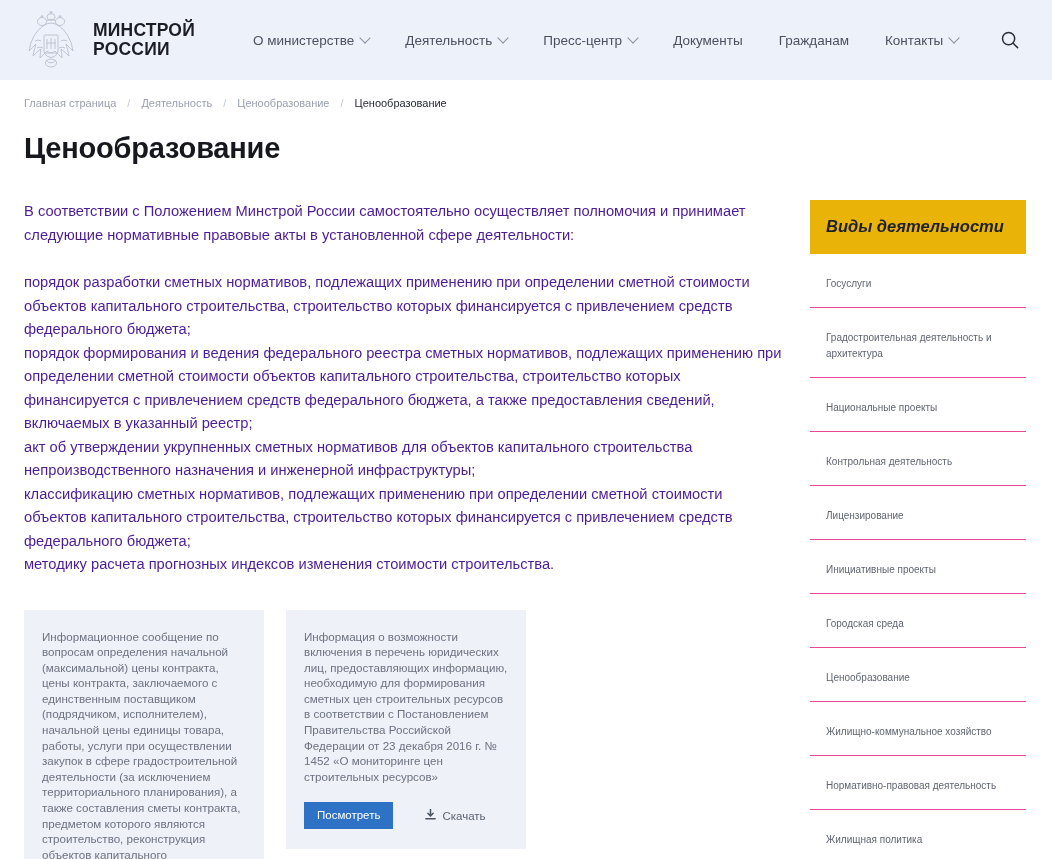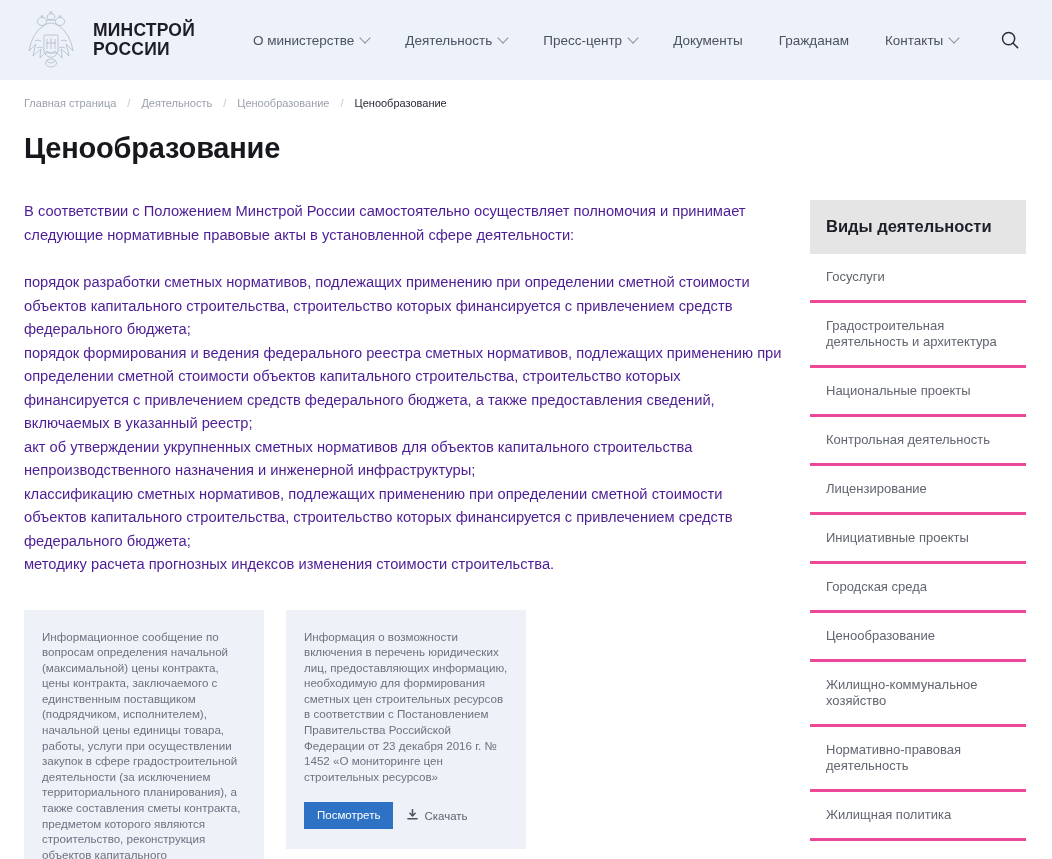--- a/index.html
+++ b/index.html
@@ -128,21 +128,21 @@
   }
   .card-text {
     font-size: 11.6px;
     line-height: 15.6px;
     color: #6c7280;
     margin: 0 0 18px 0;
   }
   .card-actions {
     display: flex;
     align-items: center;
-    gap: 14px;
+    gap: 32px;
     margin-top: auto;
   }
   .btn-primary {
     background: #2d72c4;
     color: #ffffff;
     border: none;
     font-size: 11.5px;
     font-family: inherit;
     padding: 7px 13px 8px 13px;
     cursor: pointer;
@@ -157,33 +157,34 @@
     background: none;
     border: none;
     font-family: inherit;
     cursor: pointer;
     padding: 0;
     white-space: nowrap;
   }
 
   
   .side-head {
-    background: #e5e5e5;
+    background: #eab308;
     padding: 17px 16px 18px 16px;
+    font-style: italic;
   }
   .side-head-title {
     font-size: 16.5px;
     font-weight: bold;
     color: #1d2029;
   }
   .side-list { list-style: none; margin: 0; padding: 0; }
   .side-item {
-    border-bottom: 3px solid #ec4899;
-    padding: 15px 16px 15px 16px;
-    font-size: 13px;
+    border-bottom: 1px solid #ec4899;
+    padding: 22px 16px 15px 16px;
+    font-size: 10px;
     line-height: 16px;
     color: #60656f;
     cursor: pointer;
   }
   .side-item.active { color: #60656f; }
 </style>
 </head>
 <body>
 
 <header class="site-header">

